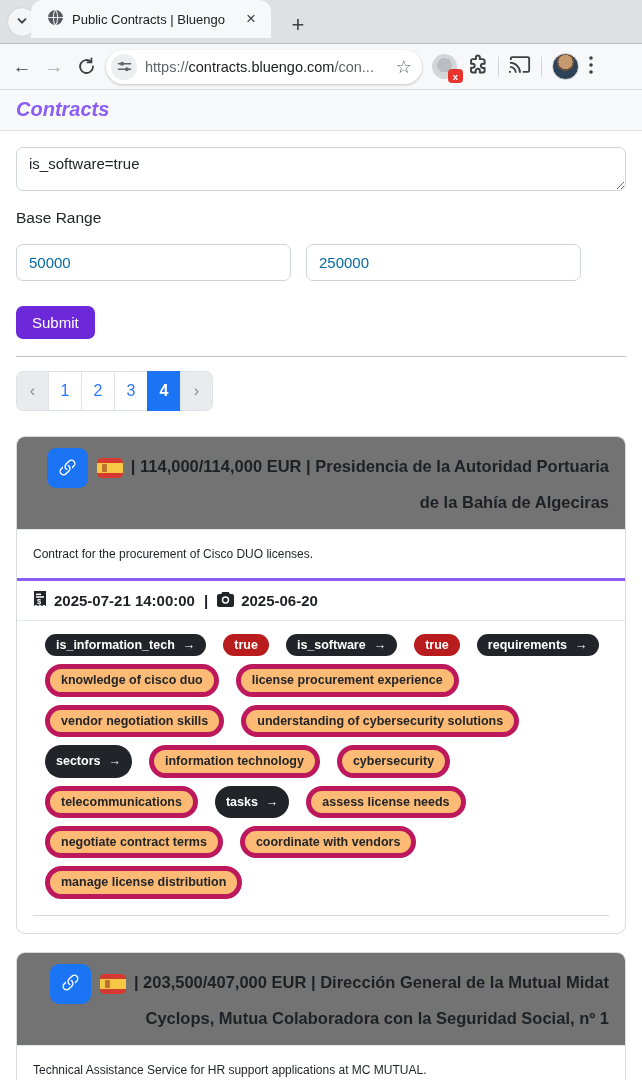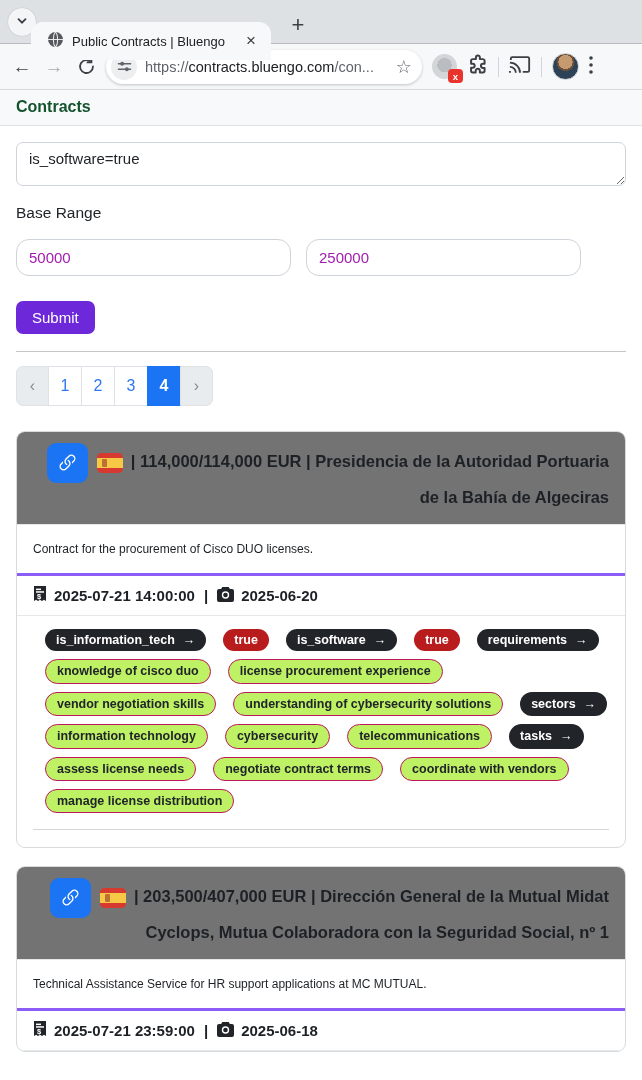--- a/index.html
+++ b/index.html
@@ -3,21 +3,21 @@
 <meta charset="utf-8">
 <style>
   * { margin:0; padding:0; box-sizing:border-box; }
   html,body { width:642px; height:1080px; overflow:hidden; background:#fff;
     font-family:"Liberation Sans","DejaVu Sans",sans-serif; color:#212529; }
 
   
   .tabstrip { height:44px; background:#dee1e4; border-bottom:1px solid #b9bbbe; position:relative; }
   .tab-search-btn { position:absolute; left:8px; top:8px; width:28px; height:28px; border-radius:50%;
     background:#f4f5f6; display:flex; align-items:center; justify-content:center; box-shadow:0 0 1px rgba(0,0,0,.3); }
-  .tab { position:absolute; left:31px; top:22px; width:240px; height:38px; background:#f7f8f9;
+  .tab { position:absolute; left:31px; top:0; width:240px; height:38px; background:#f7f8f9;
     border-radius:12px 12px 0 0; display:flex; align-items:center; padding:0 10px 0 16px; }
   .tab-title { font-size:13px; color:#202124; margin-left:8px; flex:1; white-space:nowrap; overflow:hidden; }
   .tab-close { font-size:17px; color:#3c4043; width:20px; height:20px; line-height:19px; text-align:center; border-radius:50%; }
   .new-tab-btn { position:absolute; left:283px; top:10px; font-size:22px; color:#3c4043; width:30px; height:30px;
     display:flex; align-items:center; justify-content:center; }
 
   .toolbar { height:46px; background:#f7f8f9; display:flex; align-items:center; padding:0 10px 0 6px; border-bottom:1px solid #d9dadc; }
   .nav-glyph { font-size:19px; width:32px; text-align:center; }
   .back { color:#3c4043; }
   .fwd  { color:#a8abae; }
@@ -34,30 +34,30 @@
     background:radial-gradient(circle at 50% 45%, #b9bdc1 0 38%, #d3d6d9 39% 100%); }
   .ext-badge { position:absolute; right:-6px; bottom:-4px; background:#e8342c; color:#fff; font-size:9.5px; font-weight:bold;
     width:15px; height:14px; border-radius:4px; display:flex; align-items:center; justify-content:center; }
   .tb-div { width:1px; height:20px; background:#d2d4d7; }
   .avatar { width:27px; height:27px; border-radius:50%;
     background:radial-gradient(circle at 50% 32%, #c59a6f 0 33%, #6b4f3a 34% 42%, #2d4257 43% 100%);
     border:1px solid #cfd1d4; }
 
   
   .page-title-band { background:#f8f9fa; border-bottom:1px solid #dee2e6; padding:8px 16px 9px; }
-  .page-title-band h1 { font-size:16px; font-weight:bold; color:#14532d; }
+  .page-title-band h1 { font-size:20px; font-weight:bold; color:#8b5cf6;font-style:italic; }
 
   .form-area { padding:16px 16px 0; }
   .fld-label { font-size:15.5px; margin:4px 0 7px; color:#212529; }
   textarea.keywords { width:100%; height:44px; border:1px solid #ced4da; border-radius:7px; resize:vertical;
     font-family:inherit; font-size:15px; color:#212529; padding:7px 12px; outline:none; }
   .range-label { margin-top:14px; }
   .range-row { display:flex; gap:15px; margin-top:17px; }
-  .range-row input { width:275px; height:37px; border:1px solid #ced4da; border-radius:13px; font-size:15px;
-    color:#a21caf; padding:0 12px; font-family:inherit; outline:none; }
+  .range-row input { width:275px; height:37px; border:1px solid #ced4da; border-radius:7px; font-size:15px;
+    color:#0369a1; padding:0 12px; font-family:inherit; outline:none; }
   .submit-btn { margin-top:25px; background:#6d28d9; color:#fff; border:none; border-radius:7px;
     font-size:15px; padding:8px 16px; font-family:inherit; }
   .form-hr { border:0; border-top:1px solid #c4c6c8; margin:17px 0 14px; }
 
   .pagination { display:inline-flex; margin:0 0 0 0; }
   .page-btn { min-width:34px; height:40px; display:flex; align-items:center; justify-content:center;
     border:1px solid #dee2e6; margin-left:-1px; font-size:16px; color:#2f78f5; background:#fff; text-decoration:none; }
   .page-btn.prev, .page-btn.next { background:#e9ecef; color:#878d93; min-width:33px; }
   .page-btn.prev { border-radius:7px 0 0 7px; margin-left:0; }
   .page-btn.next { border-radius:0 7px 7px 0; }
@@ -76,21 +76,21 @@
 
   .card-desc { padding:15px 16px; font-size:12px; font-weight:normal; line-height:1.5; border-bottom:3px solid #8b5cf6; color:#1d2125; }
   .card-dates { padding:10px 16px; font-size:15px; font-weight:bold; display:flex; align-items:center; gap:7px;
     border-bottom:1px solid #e5e8ea; color:#1d2125; }
   .card-dates .sep { margin:0 2px; }
   .card-badges { display:flex; flex-wrap:wrap; gap:8px 5px; padding:13px 16px 2px; }
   .pill { display:inline-flex; align-items:center; border-radius:999px; padding:4px 11px; font-size:12.5px;
     font-weight:bold; line-height:1.15; white-space:nowrap;margin-left:12px; }
   .pill.key { background:#212529; color:#fff; }
   .pill.true { background:#b91c1c; color:#fff; }
-  .pill.tag { background:#bef264; color:#212529; border:1px solid #be185d; }
+  .pill.tag { background:#fdba74; color:#212529; border:5px solid #be185d; }
   .pill .arrow { margin-left:8px; }
   .card-hr { border:0; border-top:1px solid #d4d7da; margin:14px 16px 0; }
   .card-foot-space { height:17px; }
 </style>
 </head>
 <body>
 
 <div class="tabstrip">
   <div class="tab-search-btn">
     <span>

